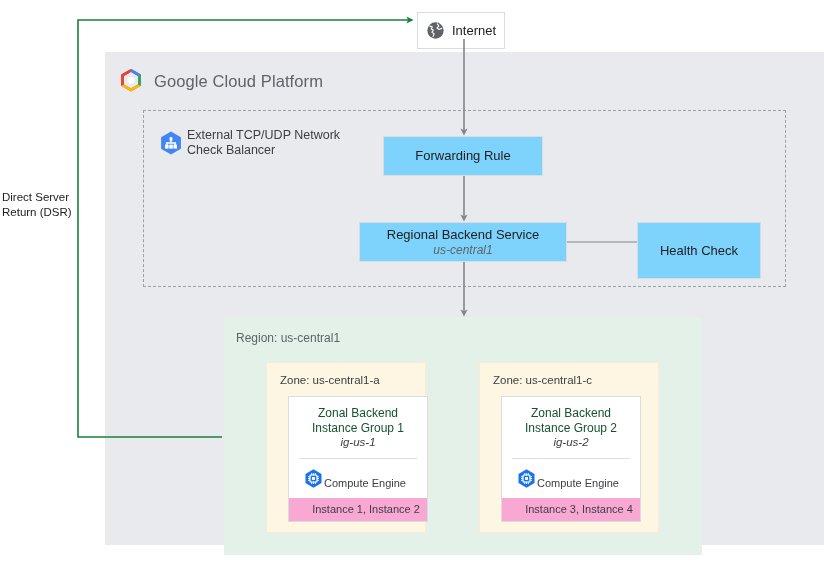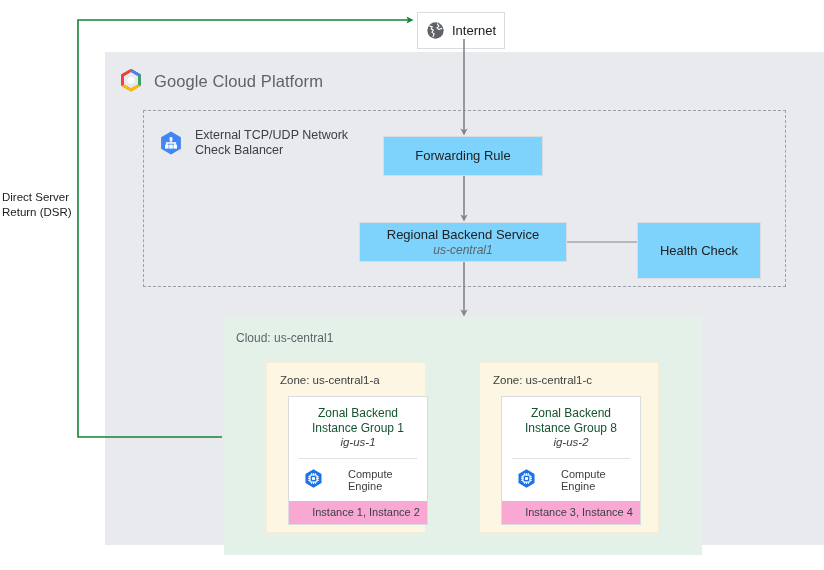--- a/index.html
+++ b/index.html
@@ -60,21 +60,21 @@
     border: 1px dashed #9aa0a6;
     background: transparent;
   }
 
   .lb-badge {
     left: 158px;
     top: 128px;
     width: 210px;
     display: flex;
     align-items: center;
-    gap: 11px;
+    gap: 3px;
   }
   .lb-icon { width: 26px; height: 26px; display:block; }
   .lb-label {
     font-size: 12.5px;
     line-height: 15px;
     color: #3c4043;
   }
 
   
   .wbox {
@@ -171,22 +171,22 @@
   }
   .ig-title { font-size: 12px; color: #14532d; line-height: 14.5px; }
   .ig-sub { font-size: 11.5px; color: #3c4043; font-style: italic; line-height: 15px; }
   .ig-divider {
     height: 1px;
     background: #e0e0e0;
     margin: 0 10px;
   }
   .ig-engine {
     display: flex;
-    align-items: flex-start;
-    gap: 24px;
+    align-items: flex-end;
+    gap: 0;
     padding: 9px 0 9px 14px;
   }
   .ce-icon { width: 21px; height: 21px; display: block; flex: none; }
   .ce-label { font-size: 11px; color: #3c4043; }
   .ig-footer {
     background: #f9a8d4;
     text-align: center;
     font-size: 11px;
     color: #3c4043;
     padding: 5px 0 6px 16px;
@@ -273,21 +273,21 @@
   <div class="abs wbox backend-service">
     <div class="t1">Regional Backend Service</div>
     <div class="t2">us-central1</div>
   </div>
 
   <div class="abs wbox health-check">
     <div class="t1">Health Check</div>
   </div>
 
   <div class="abs region-panel"></div>
-  <div class="abs region-label">Cloud: us-central1</div>
+  <div class="abs region-label">Region: us-central1</div>
 
   <div class="abs zone-panel zone-a">
     <div class="zone-label">Zone: us-central1-a</div>
     <div class="ig-card">
       <div class="ig-head">
         <div class="ig-title">
           <span>Zonal Backend</span><br>
           <span>Instance Group 1</span>
         </div>
         <div class="ig-sub">ig-us-1</div>
@@ -320,21 +320,21 @@
       <div class="ig-footer">Instance 1, Instance 2</div>
     </div>
   </div>
 
   <div class="abs zone-panel zone-c">
     <div class="zone-label">Zone: us-central1-c</div>
     <div class="ig-card">
       <div class="ig-head">
         <div class="ig-title">
           <span>Zonal Backend</span><br>
-          <span>Instance Group 8</span>
+          <span>Instance Group 2</span>
         </div>
         <div class="ig-sub">ig-us-2</div>
       </div>
       <div class="ig-divider"></div>
       <div class="ig-engine">
         <span>
           <svg class="ce-icon" viewBox="0 0 22 22">
             <path d="M11 1.3 L19.4 6.2 L19.4 15.8 L11 20.7 L2.6 15.8 L2.6 6.2 Z" fill="#1a73e8"></path>
             <rect x="7.3" y="7.3" width="7.4" height="7.4" rx="1" fill="none" stroke="#ffffff" stroke-width="1.2"></rect>
             <rect x="9.5" y="9.5" width="3.0" height="3.0" fill="#ffffff"></rect>

